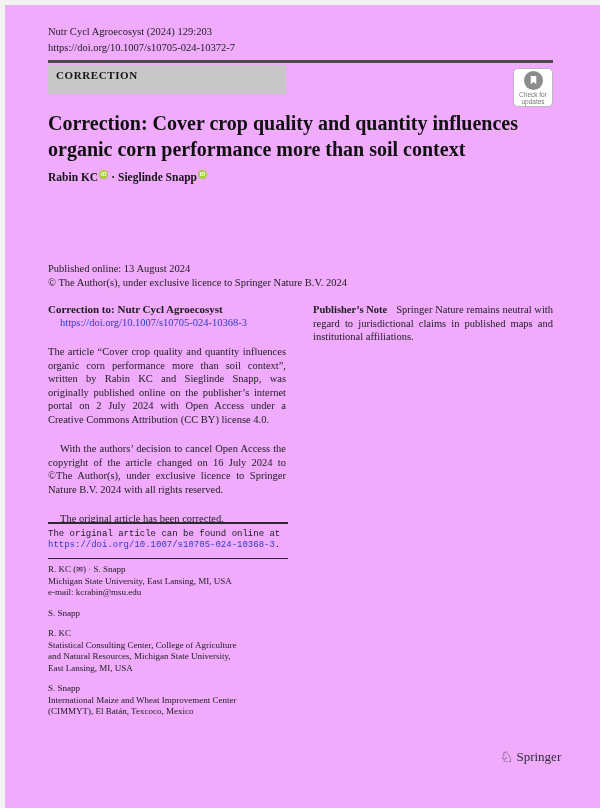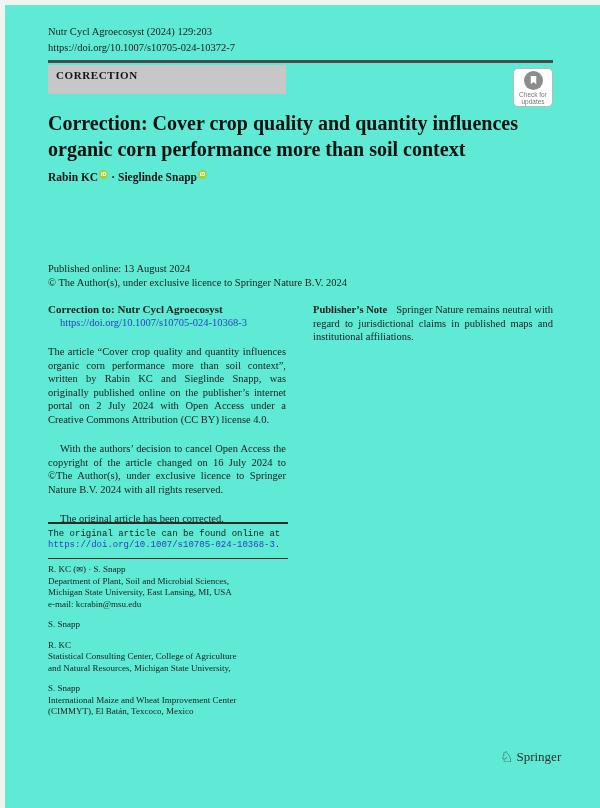--- a/index.html
+++ b/index.html
@@ -1,17 +1,17 @@
 <!DOCTYPE html>
 <html><head>
 <meta charset="utf-8">
 <style>
   html,body{margin:0;padding:0;background:#e9e9e6;}
   .page{
-    position:relative;width:600px;height:808px;margin:0 auto;background:#5eead4;
+    position:relative;width:600px;height:808px;margin:0 auto;background:#f0abfc;
     font-family:"Liberation Serif", serif;color:#1c1c1c;overflow:hidden;
   }
   .edge-left{position:absolute;left:0;top:0;width:5px;height:808px;background:#f2f2ef;}
   .edge-top{position:absolute;left:0;top:0;width:600px;height:5px;background:#f2f2ef;}
 
   
   .jhead{position:absolute;left:48px;top:24px;font-size:10.5px;line-height:16px;}
   .toprule{position:absolute;left:48px;top:60px;width:505px;height:3px;background:#4b4b4b;}
   .banner{
     position:absolute;left:48px;top:65px;width:238px;height:29px;background:#c7c7c7;
@@ -130,33 +130,33 @@
     <div class="fn-rule"></div>
     <p class="fn-orig">
       <span>The original article can be found online at </span><a>https://doi.org/10.1007/s10705-024-10368-3</a><span>.</span>
     </p>
     <div class="fn-rule"></div>
 
     <div class="aff">
       <div class="aff-who">
         <span>R. KC (</span><span class="env">✉</span><span>) · S. Snapp</span>
       </div>
-      <div>Department of Plant, Soil and Microbial Sciences,</div>
       <div>Michigan State University, East Lansing, MI, USA</div>
       <div>e-mail: kcrabin@msu.edu</div>
     </div>
 
     <div class="aff">
       <div class="aff-who">S. Snapp</div>
     </div>
 
     <div class="aff">
       <div class="aff-who">R. KC</div>
       <div>Statistical Consulting Center, College of Agriculture</div>
       <div>and Natural Resources, Michigan State University,</div>
+      <div>East Lansing, MI, USA</div>
     </div>
 
     <div class="aff">
       <div class="aff-who">S. Snapp</div>
       <div>International Maize and Wheat Improvement Center</div>
       <div>(CIMMYT), El Batán, Texcoco, Mexico</div>
     </div>
   </div>
 
   <div class="springer">

